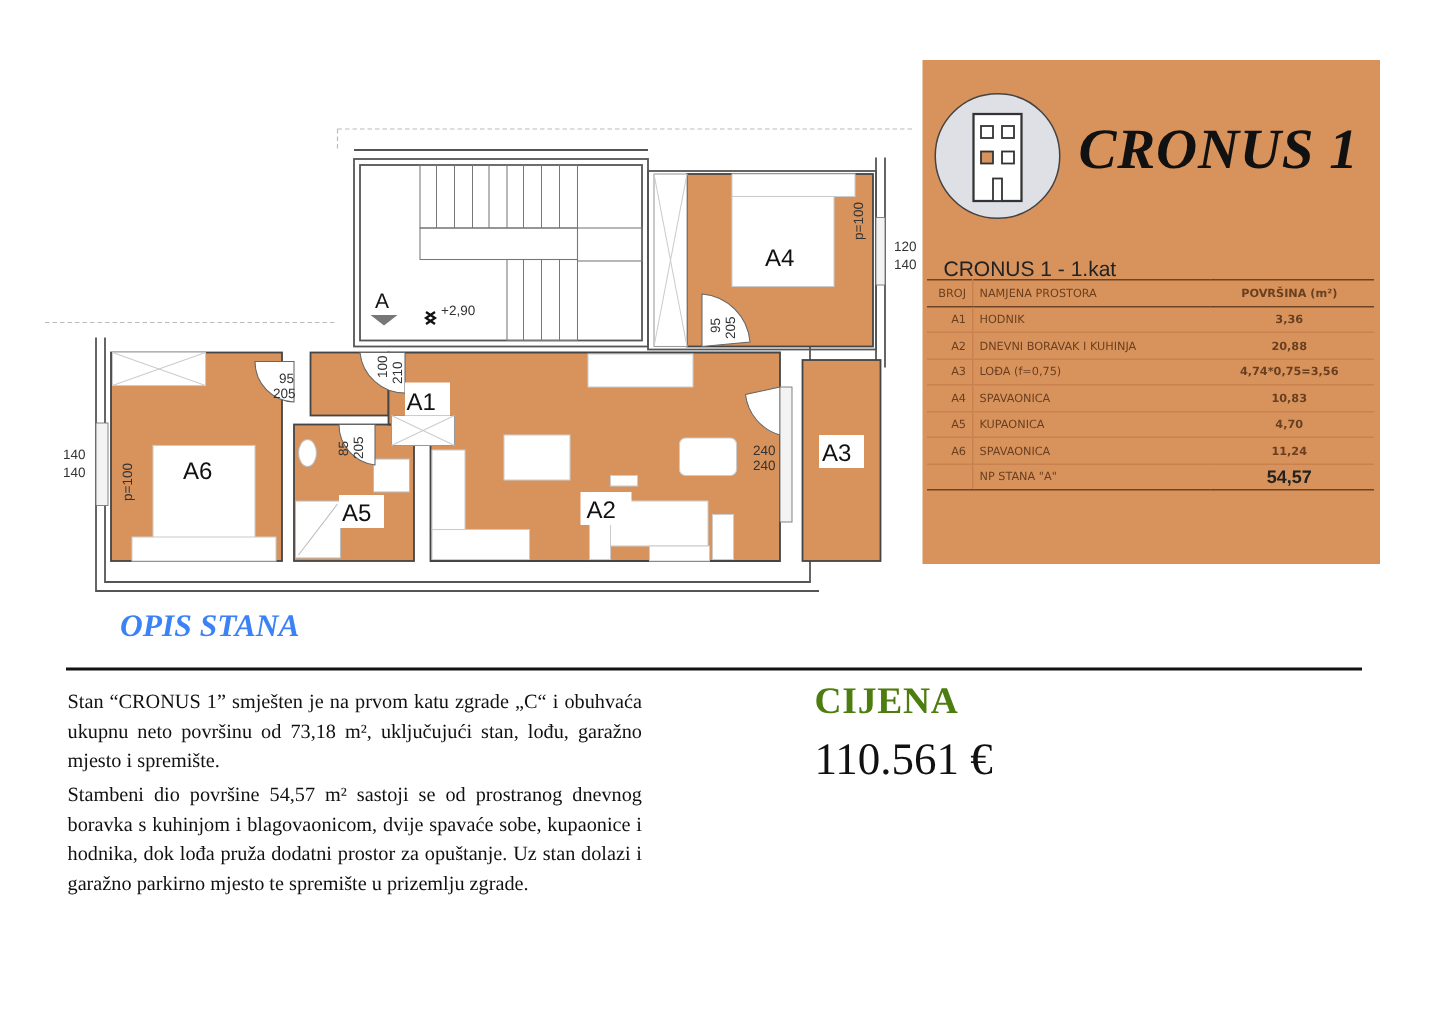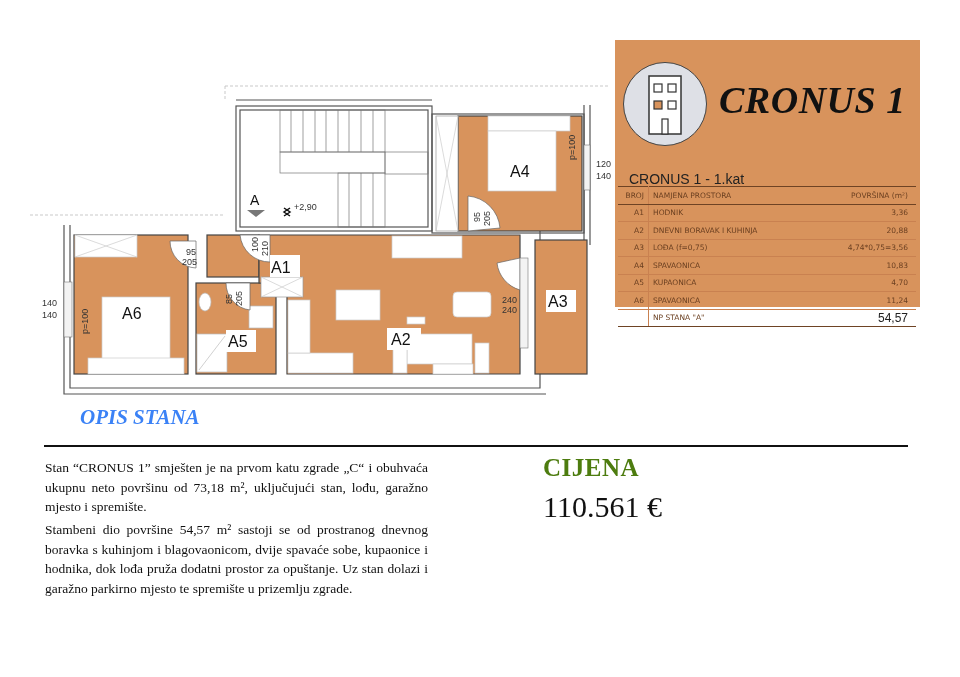--- a/index.html
+++ b/index.html
@@ -4,29 +4,29 @@
   <style>
     html, body { margin: 0; padding: 0; background: #ffffff; }
     body { width: 960px; height: 677px; position: relative; overflow: hidden; font-family: "Liberation Sans", sans-serif; }
 
     
     #plan { position: absolute; left: 0; top: 0; width: 615px; height: 400px; }
     .room-label { font-family: "Liberation Sans", sans-serif; font-size: 16px; fill: #111; }
     .dim { font-family: "Liberation Sans", sans-serif; font-size: 9px; fill: #333; }
 
     
-    #panel { position: absolute; left: 615px; top: 40px; width: 305px; height: 267px; background: #D8935C; }
+    #panel { position: absolute; left: 615px; top: 40px; width: 305px; height: 336px; background: #D8935C; }
     #logo-circle { position: absolute; left: 8px; top: 22px; width: 84px; height: 84px; border-radius: 50%; background: #DEE0E6; border: 1.5px solid #444; box-sizing: border-box; }
     #brand-title { position: absolute; left: 104px; top: 38px; font-family: "Liberation Serif", serif; font-style: italic; font-weight: bold; font-size: 38px; color: #111; letter-spacing: 0.5px; white-space: nowrap; }
     #table-title { position: absolute; left: 14px; top: 131px; font-size: 14px; color: #222; }
     #area-table { position: absolute; left: 3px; top: 146px; width: 298px; border-collapse: collapse; font-family: "DejaVu Sans", sans-serif; font-size: 7.5px; color: #6a3f20; }
     #area-table td, #area-table th { padding: 0 4px; height: 16.5px; font-weight: normal; text-align: left; white-space: nowrap; }
     #area-table th { color: #6a3f20; border-top: 1.5px solid #6e4324; border-bottom: 1.5px solid #6e4324; }
     #area-table td.c0, #area-table th.c0 { width: 22px; text-align: right; border-right: 1px solid #c98150; }
-    #area-table td.c2, #area-table th.c2 { text-align: right; padding-right: 8px; }
+    #area-table td.c2, #area-table th.c2 { text-align: center; padding-right: 8px; font-weight: bold; }
     #area-table tr.row td { border-bottom: 1px solid #c98150; }
     #area-table tr.sub td { border-top: 1.5px solid #6e4324; border-bottom: 1.5px solid #6e4324; }
     #area-table tr.sub td.c2 { font-family: "Liberation Sans", sans-serif; font-size: 12px; color: #222; }
     #area-table tr.total td { border-top: 1.5px solid #6e4324; border-bottom: 1.5px solid #c98150; font-family: "Liberation Sans", sans-serif; color: #222; font-size: 8px; height: 18px; }
     #area-table tr.total td.c2 { font-size: 12px; }
     #area-table tr.total td.c0 { border-right: none; }
 
     
     #opis-title { position: absolute; left: 80px; top: 405px; font-family: "Liberation Serif", serif; font-style: italic; font-weight: bold; font-size: 21px; color: #3b82f6; }
     #divider { position: absolute; left: 44px; top: 445px; width: 864px; height: 2px; background: #111; }

